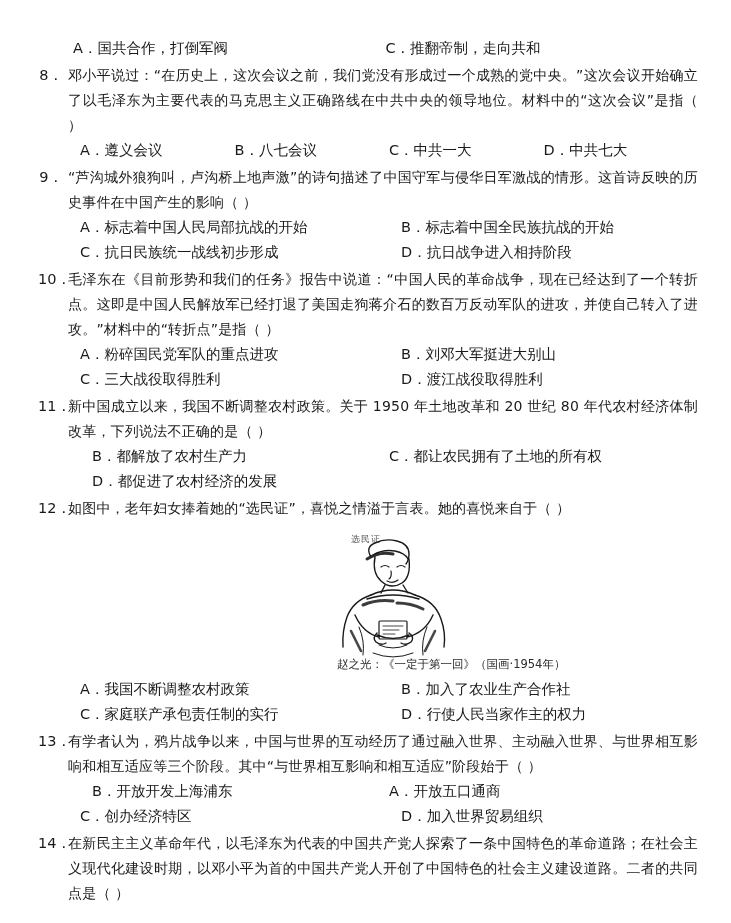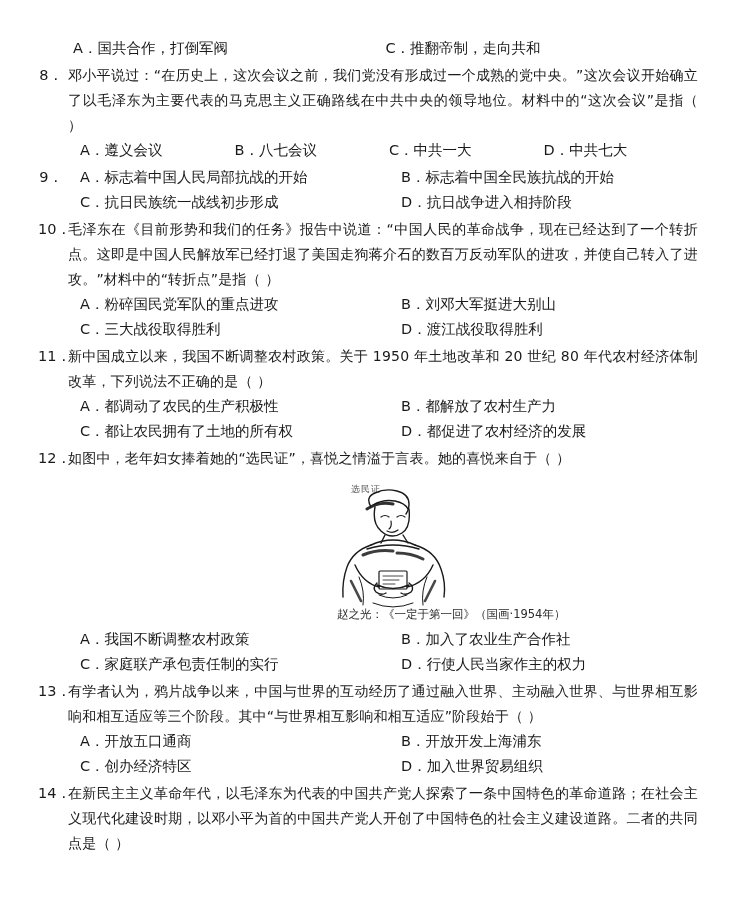--- a/index.html
+++ b/index.html
@@ -130,20 +130,21 @@
             <div class="opt quarter">D．中共七大</div>
           </div>
         </div>
       </div>
     </div>
 
     <div class="qblock">
       <div class="qrow">
         <div class="qnum">9．</div>
         <div class="qbody">
+          <div class="stem">“芦沟城外狼狗叫，卢沟桥上地声激”的诗句描述了中国守军与侵华日军激战的情形。这首诗反映的历史事件在中国产生的影响（        ）</div>
           <div class="opts">
             <div class="opt half">A．标志着中国人民局部抗战的开始</div>
             <div class="opt half opt-lead">B．标志着中国全民族抗战的开始</div>
             <div class="opt half">C．抗日民族统一战线初步形成</div>
             <div class="opt half opt-lead">D．抗日战争进入相持阶段</div>
           </div>
         </div>
       </div>
     </div>
 
@@ -161,21 +162,20 @@
         </div>
       </div>
     </div>
 
     <div class="qblock">
       <div class="qrow">
         <div class="qnum">11．</div>
         <div class="qbody">
           <div class="stem">新中国成立以来，我国不断调整农村政策。关于 1950 年土地改革和 20 世纪 80 年代农村经济体制改革，下列说法不正确的是（        ）</div>
           <div class="opts">
-            <div class="opt half">A．都调动了农民的生产积极性</div>
             <div class="opt half opt-lead">B．都解放了农村生产力</div>
             <div class="opt half">C．都让农民拥有了土地的所有权</div>
             <div class="opt half opt-lead">D．都促进了农村经济的发展</div>
           </div>
         </div>
       </div>
     </div>
 
     <div class="qblock">
       <div class="qrow">
@@ -240,22 +240,22 @@
         </div>
       </div>
     </div>
 
     <div class="qblock">
       <div class="qrow">
         <div class="qnum">13．</div>
         <div class="qbody">
           <div class="stem">有学者认为，鸦片战争以来，中国与世界的互动经历了通过融入世界、主动融入世界、与世界相互影响和相互适应等三个阶段。其中“与世界相互影响和相互适应”阶段始于（        ）</div>
           <div class="opts">
+            <div class="opt half opt-lead">B．开放开发上海浦东</div>
             <div class="opt half">A．开放五口通商</div>
-            <div class="opt half opt-lead">B．开放开发上海浦东</div>
             <div class="opt half">C．创办经济特区</div>
             <div class="opt half opt-lead">D．加入世界贸易组织</div>
           </div>
         </div>
       </div>
     </div>
 
     <div class="qblock">
       <div class="qrow">
         <div class="qnum">14．</div>

